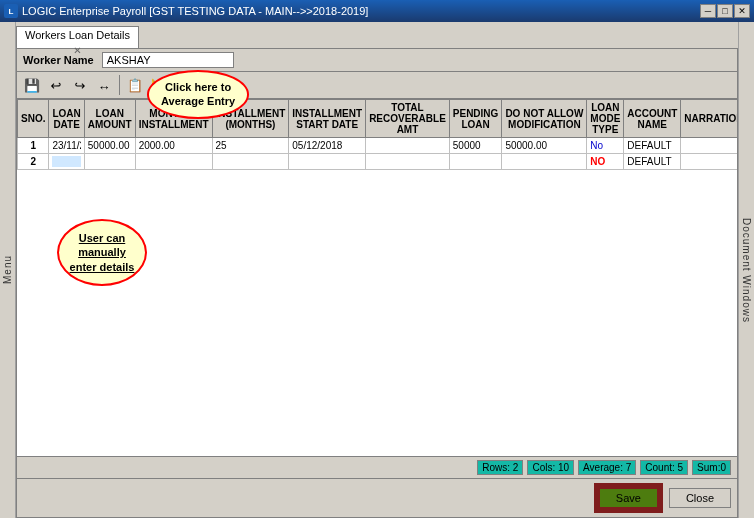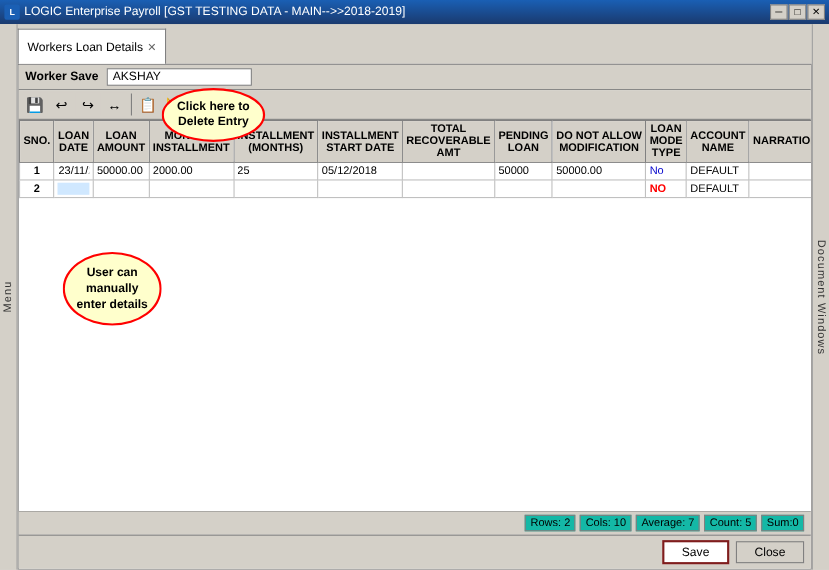--- a/index.html
+++ b/index.html
@@ -20,21 +20,21 @@
 
     
     .doc-side { position: absolute; right: 0; top: 0; bottom: 0; width: 16px; background: #d4d0c8; border-left: 1px solid #a0a0a0; display: flex; align-items: center; justify-content: center; }
     .doc-side-text { writing-mode: vertical-rl; font-size: 10px; color: #333; letter-spacing: 1px; }
 
     
     .main-content { margin: 0 16px; flex: 1; display: flex; flex-direction: column; }
 
     
     .tab-bar { display: flex; align-items: flex-end; padding-top: 4px; }
-    .tab { background: #d4d0c8; border: 1px solid #808080; border-bottom: none; padding: 2px 8px; font-size: 11px; display: flex; align-items: center; gap: 4px; cursor: pointer; height: 32px; }
+    .tab { background: #d4d0c8; border: 1px solid #808080; border-bottom: none; padding: 2px 8px; font-size: 11px; display: flex; align-items: center; gap: 4px; cursor: pointer; height: 22px; flex-direction: column; }
     .tab.active { background: white; z-index: 1; }
     .tab-close { font-size: 10px; cursor: pointer; color: #666; }
 
     
     .panel { background: white; border: 1px solid #808080; flex: 1; display: flex; flex-direction: column; }
 
     
     .worker-bar { background: #d4d0c8; border-bottom: 1px solid #808080; padding: 3px 6px; display: flex; align-items: center; gap: 8px; position: relative; }
     .worker-label { font-size: 11px; font-weight: bold; }
     .worker-input { border: 1px solid #808080; background: white; padding: 1px 4px; font-size: 11px; width: 132px; }
@@ -63,21 +63,21 @@
     
     .tooltip-user { position: absolute; left: 40px; top: 120px; background: #ffffcc; border: 2px solid #ff0000; border-radius: 50%; padding: 10px 8px; font-size: 11px; font-weight: bold; text-align: center; line-height: 1.3; color: #000; width: 90px; }
 
     
     .status-bar { background: #d4d0c8; border-top: 1px solid #808080; padding: 3px 6px; display: flex; align-items: center; justify-content: flex-end; gap: 4px; font-size: 11px; }
     .status-info { border: 1px solid #808080; background: #14b8a6; padding: 1px 4px; font-size: 10px; }
 
     
     .bottom-bar { background: #d4d0c8; padding: 4px 6px; display: flex; align-items: center; justify-content: flex-end; gap: 6px; border-top: 1px solid #808080; }
     .btn { padding: 3px 16px; border: 1px solid #808080; background: #d4d0c8; font-size: 11px; cursor: pointer; }
-    .btn-save { background: #ffffff; border: 2px solid #7f1d1d; }
+    .btn-save { background: #4d7c0f; border: 6px solid #7f1d1d; }
 
     .logo-icon { width: 14px; height: 14px; background: #1a5fb4; border-radius: 2px; display: flex; align-items: center; justify-content: center; color: white; font-size: 8px; font-weight: bold; }
   </style>
 </head>
 <body>
 
 <div class="title-bar">
   <div class="title-bar-left">
     <div class="logo-icon">L</div>
     <span>LOGIC Enterprise Payroll [GST TESTING DATA - MAIN--&gt;&gt;2018-2019]</span>
@@ -104,38 +104,38 @@
     <div class="tab-bar">
       <div class="tab active">
         <span>Workers Loan Details</span>
         <span class="tab-close">✕</span>
       </div>
     </div>
 
     <div class="panel">
 
       <div class="worker-bar">
-        <span class="worker-label">Worker Save</span>
+        <span class="worker-label">Worker Name</span>
         <input class="worker-input" type="text" value="AKSHAY" style="">
 
       </div>
 
       <div class="toolbar">
         <div class="tool-btn">💾</div>
         <div class="tool-btn">↩</div>
         <div class="tool-btn">↪</div>
         <div class="tool-btn">↔</div>
         <div class="tool-separator"></div>
         <div class="tool-btn">📋</div>
         <div class="tool-btn">📐</div>
         <div class="tool-btn">✕</div>
 
         <div class="tooltip-delete">
           <span style="white-space: pre-line;">Click here to
-Delete Entry</span>
+Average Entry</span>
         </div>
       </div>
 
       <div style="position: relative; flex: 1; display: flex; flex-direction: column;">
         <div class="table-container">
           <table>
             <thead>
               <tr>
                 <th>SNO.</th>
                 <th>LOAN<br>DATE</th>
@@ -182,21 +182,21 @@
                 <td style="color:#ff0000; font-weight: bold;">NO</td>
                 <td><input class="cell-input" type="text" value="DEFAULT" style=""></td>
                 <td><input class="cell-input" type="text" value="" style=""></td>
 
               </tr>
             </tbody>
           </table>
         </div>
 
         <div class="tooltip-user">
-          <span style="white-space: pre-line;">User can
+          <span style="white-space: pre-line; text-decoration: underline;">User can
 manually
 enter details</span>
         </div>
       </div>
 
       <div class="status-bar">
         <span class="status-info">Rows: 2</span>
         <span class="status-info">Cols: 10</span>
         <span class="status-info">Average: 7</span>
         <span class="status-info">Count: 5</span>

